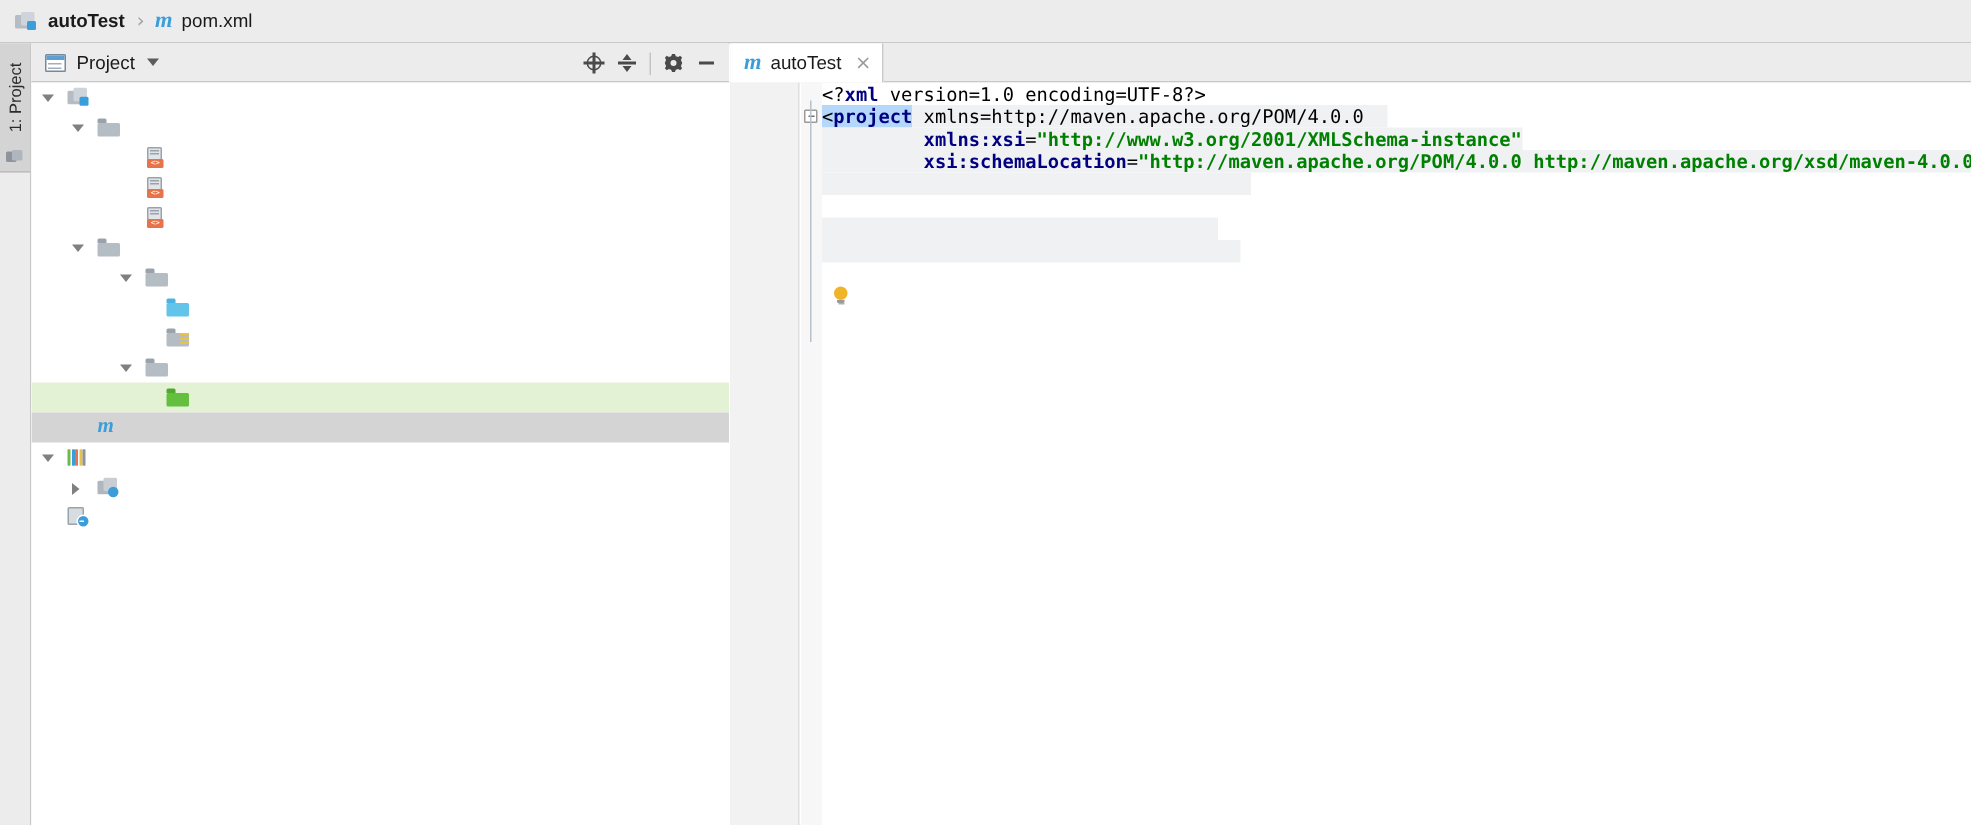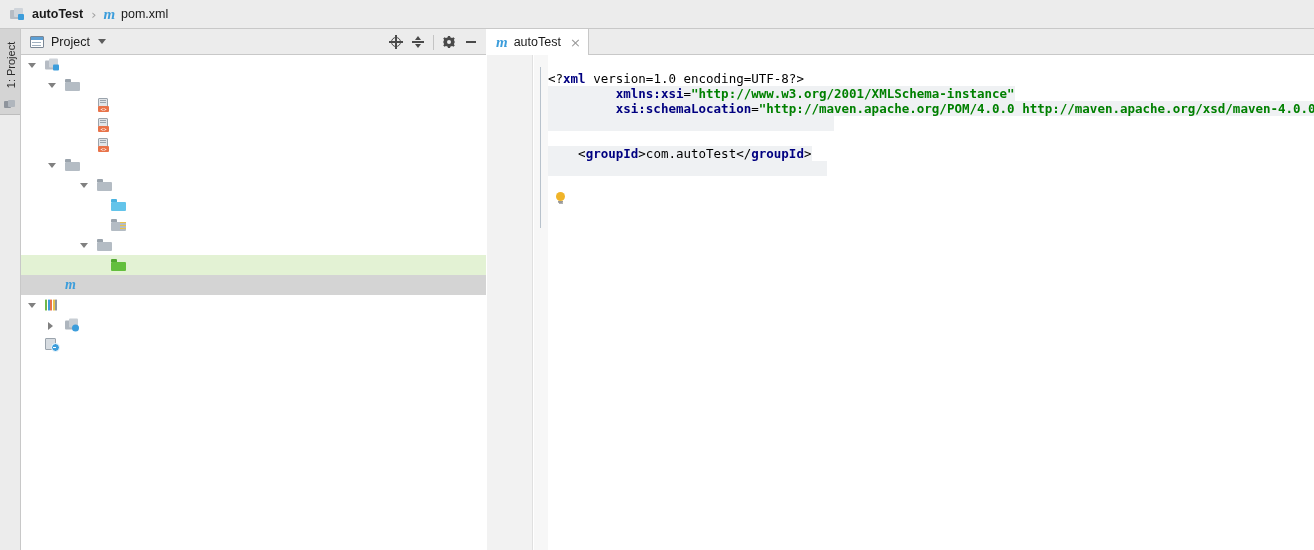--- a/index.html
+++ b/index.html
@@ -247,21 +247,21 @@
     background: #ffffff; overflow: hidden;
   }
   .gutter {
     position: absolute; left: 0; top: 0; width: 46px; height: 495px;
     background: #f2f2f2; border-right: 1px solid #e0e0e0;
   }
   .fold-strip {
     position: absolute; left: 47px; top: 0; width: 14px; height: 495px;
     background: #f7f7f7;
   }
-  .codelines { position: absolute; left: 0; top: 16px; width: 827px; height: 434px; }
+  .codelines { position: absolute; left: 0; top: 0; width: 827px; height: 434px; }
 
   .cl-row {
     position: relative; height: 15px; width: 827px;
   }
   .cl-row.caret { background: #fffae8; }
   .ln-no {
     position: absolute; left: 0; width: 38px; text-align: right;
     font-family: "DejaVu Sans Mono", monospace; font-size: 11.5px;
     color: #999999; line-height: 15px;
   }
@@ -578,40 +578,45 @@
     <div class="code-area">
       <div class="gutter"></div>
       <div class="fold-strip"></div>
       <div class="codelines" id="codelines">
           <div class="cl-row">
             <span class="ln-no"></span>
             <span class="cl-text"><span class="punct">&lt;?</span><span class="tagname">xml</span><span class="plain"> version=</span><span class="plain">1.0</span><span class="plain"> encoding=</span><span class="plain">UTF-8</span><span class="punct">?&gt;</span></span>
           </div>
           <div class="cl-row">
             <span class="ln-no"></span>
+            <span class="hl-band" style="width:376.5px;"></span>
+            <span class="foldmark" style="top:3px;"></span>
+            <span class="cl-text"><span class="selblue"><span class="punct">&lt;</span><span class="tagname">project</span></span><span class="plain"> xmlns=</span><span class="plain">http://maven.apache.org/POM/4.0.0</span></span>
+          </div>
+          <div class="cl-row">
+            <span class="ln-no"></span>
             <span class="hl-band" style="width:466.86px;"></span>
             <span class="cl-text">         <span class="attrname">xmlns:xsi</span><span class="punct">=</span><span class="attrval">"http://www.w3.org/2001/XMLSchema-instance"</span></span>
           </div>
           <div class="cl-row">
             <span class="ln-no"></span>
             <span class="hl-band" style="width:813.24px;"></span>
             <span class="cl-text">         <span class="attrname">xsi:schemaLocation</span><span class="punct">=</span><span class="attrval">"http://maven.apache.org/POM/4.0.0 http://maven.apache.org/xsd/maven-4.0.0.xsd"</span></span>
           </div>
           <div class="cl-row">
             <span class="ln-no"></span>
             <span class="hl-band" style="width:286.14px;"></span>
           </div>
           <div class="cl-row">
             <span class="ln-no"></span>
             <span class="cl-text"></span>
           </div>
           <div class="cl-row">
             <span class="ln-no"></span>
             <span class="hl-band" style="width:263.55px;"></span>
-            <span class="cl-text">    <span class="punct">&lt;</span><span class="tagname">groupId</span><span class="punct">&gt;</span><span class="plain">com.autoTest</span><span class="punct">&lt;/</span><span class="tagname">groupId</span><span class="punct">&gt;</span></span>
           </div>
           <div class="cl-row">
             <span class="ln-no"></span>
             <span class="hl-band" style="width:278.61px;"></span>
           </div>
           <div class="cl-row">
             <span class="ln-no"></span>
             <span class="cl-text"></span>
           </div>
           <div class="cl-row">

